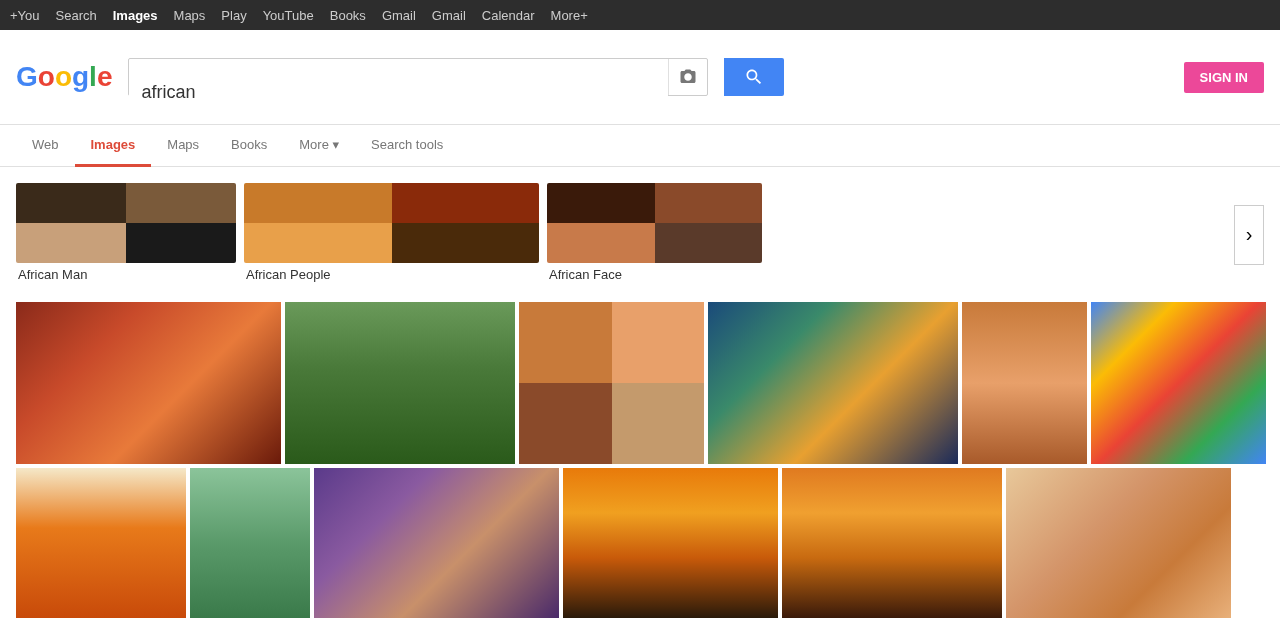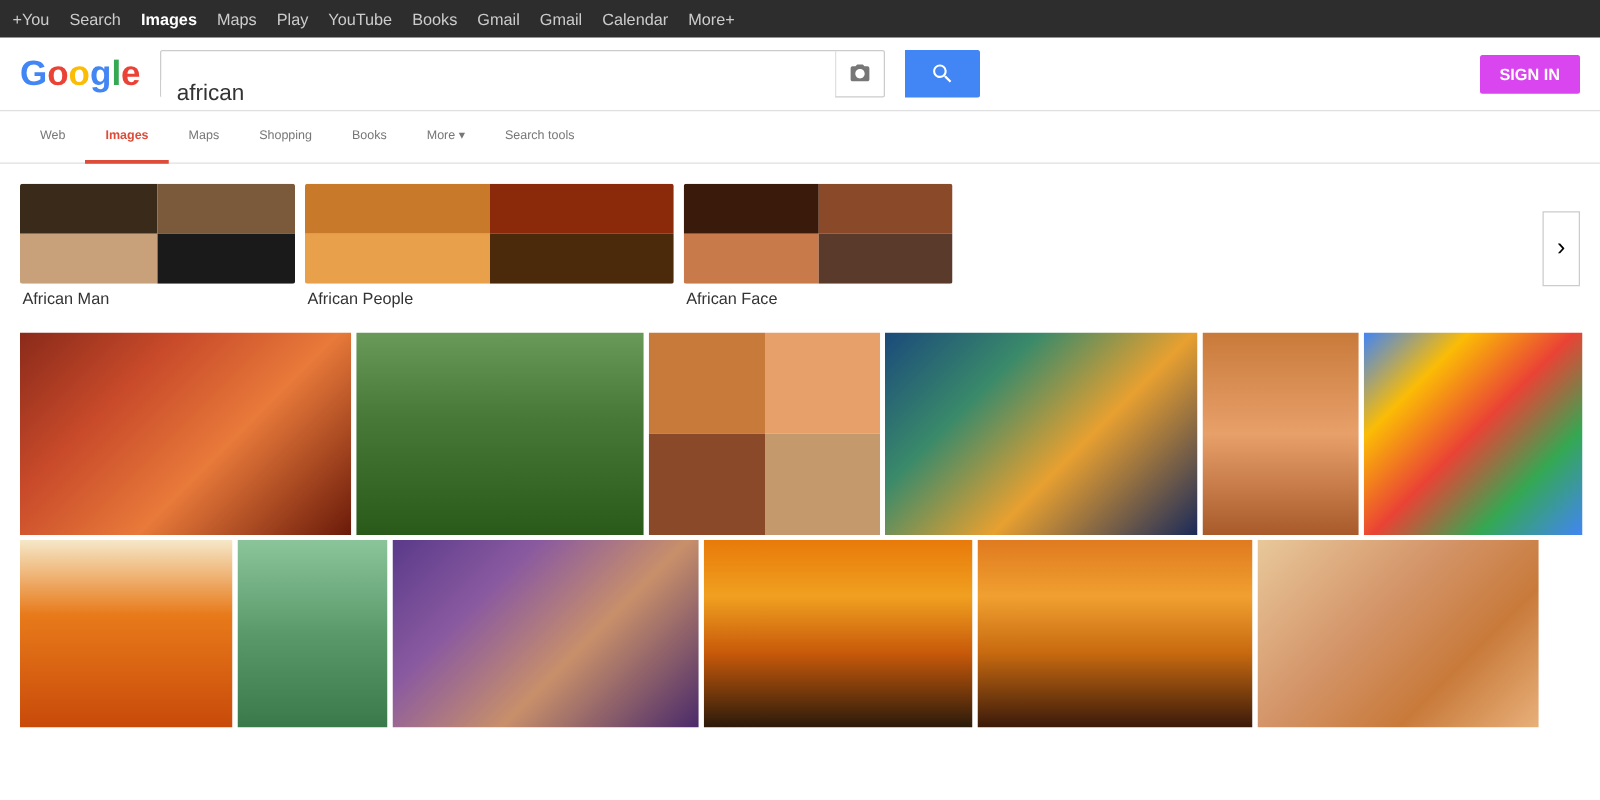--- a/index.html
+++ b/index.html
@@ -16,21 +16,21 @@
       gap: 16px;
       font-size: 13px;
     }
     #top-bar span { cursor: pointer; }
     #top-bar .active { color: #fff; font-weight: bold; }
 
     
     #header {
       display: flex;
       align-items: center;
-      padding: 10px 16px;
+      padding: 28px 16px;
       gap: 16px;
       border-bottom: 1px solid #e0e0e0;
     }
     #logo {
       font-size: 28px;
       font-weight: bold;
       cursor: pointer;
     }
     #logo .g { color: #4285f4; }
     #logo .o1 { color: #ea4335; }
@@ -75,21 +75,21 @@
       width: 60px;
       cursor: pointer;
       font-size: 18px;
       border-radius: 0 2px 2px 0;
       display: flex;
       align-items: center;
       justify-content: center;
     }
     #sign-in-btn {
       margin-left: auto;
-      background: #d946ef;
+      background: #ec4899;
       color: #fff;
       border: none;
       padding: 8px 16px;
       font-size: 13px;
       font-weight: bold;
       cursor: pointer;
       border-radius: 2px;
     }
 
     
@@ -100,21 +100,21 @@
       border-bottom: 1px solid #e0e0e0;
       height: 42px;
       gap: 0;
     }
     .nav-item {
       padding: 0 16px;
       height: 42px;
       display: flex;
       align-items: center;
       cursor: pointer;
-      font-size: 10px;
+      font-size: 13px;
       color: #777;
       border-bottom: 3px solid transparent;
     }
     .nav-item.active { color: #dd4b39; border-bottom-color: #dd4b39; font-weight: bold; }
     #secondary-nav-right {
       margin-left: auto;
       display: flex;
       align-items: center;
       gap: 8px;
     }
@@ -242,21 +242,20 @@
         <path d="M15.5 14h-.79l-.28-.27C15.41 12.59 16 11.11 16 9.5 16 5.91 13.09 3 9.5 3S3 5.91 3 9.5 5.91 16 9.5 16c1.61 0 3.09-.59 4.23-1.57l.27.28v.79l5 4.99L20.49 19l-4.99-5zm-6 0C7.01 14 5 11.99 5 9.5S7.01 5 9.5 5 14 7.01 14 9.5 11.99 14 9.5 14z"></path>
       </svg>
   </button>
   <button id="sign-in-btn">SIGN IN</button>
 </div>
 
 <div id="secondary-nav">
   <div class="nav-item">Web</div>
   <div class="nav-item active">Images</div>
   <div class="nav-item">Maps</div>
-  <div class="nav-item">Shopping</div>
   <div class="nav-item">Books</div>
   <div class="nav-item">More ▾</div>
   <div class="nav-item">Search tools</div>
 </div>
 
 <div style="padding: 8px 16px 4px 16px; position: relative;">
   <div id="related-searches">
 
 
     <div class="related-item">

